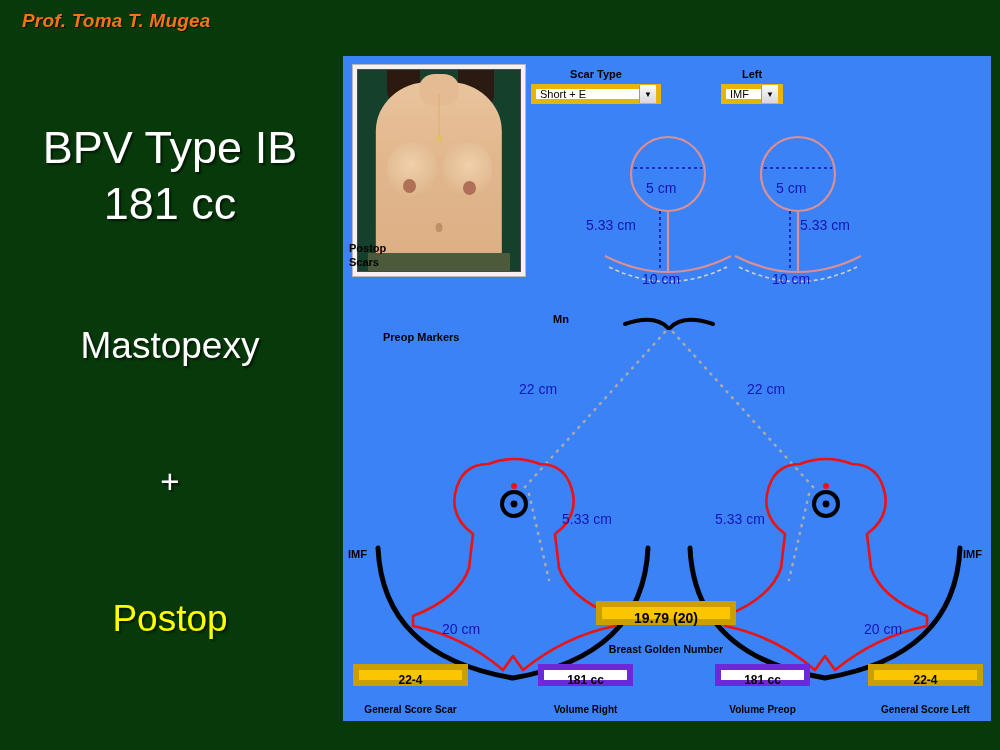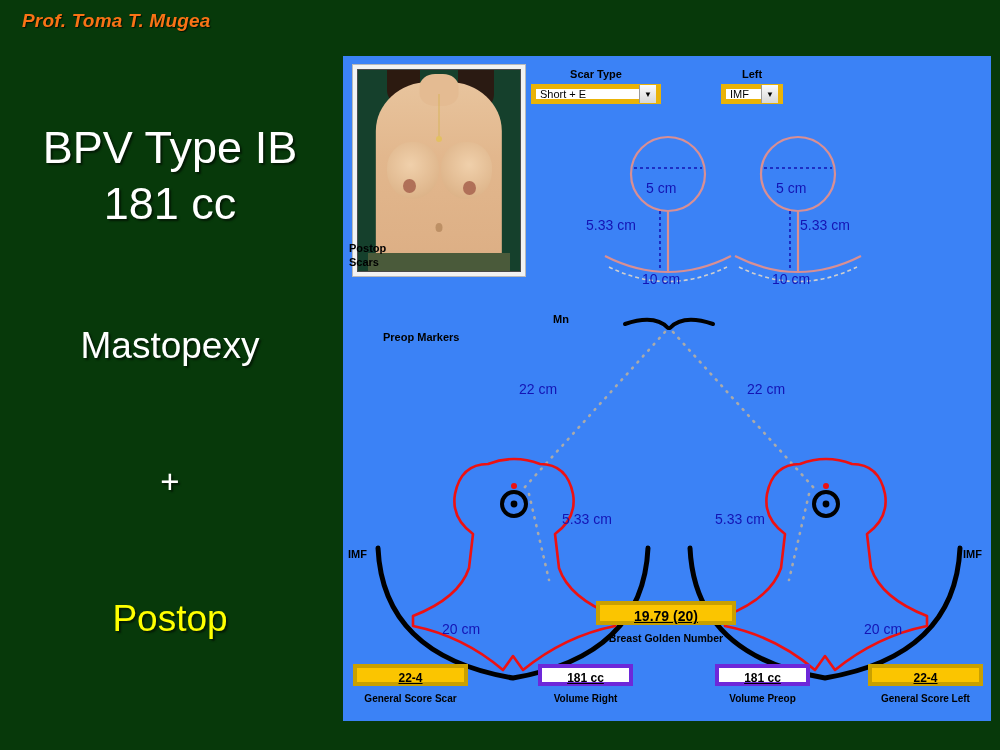--- a/index.html
+++ b/index.html
@@ -165,27 +165,26 @@
   }
 
   
   .field { position: absolute; text-align: center; }
   .field-box {
     height: 22px;
     line-height: 20px;
     font-size: 12px;
     font-weight: bold;
     color: #000;
-    border: 4px solid #6d28d9;
+    border: 6px solid #6d28d9;
     background: #ffffff;
-    text-decoration: underline;
   }
   .field-box.gold { background: #fbc500; border-color: #c9a000; }
   .field-cap {
-    margin-top: 7px;
+    margin-top: 18px;
     font-size: 10px;
     font-weight: bold;
     color: #000;
   }
   #fld-score-right { left: 10px; top: 608px; width: 115px; }
   #fld-vol-right   { left: 195px; top: 608px; width: 95px; }
   #fld-vol-left    { left: 372px; top: 608px; width: 95px; }
   #fld-score-left  { left: 525px; top: 608px; width: 115px; }
   #fld-golden      { left: 253px; top: 545px; width: 140px; }
   #fld-golden .field-box { height: 24px; line-height: 22px; font-size: 14px; }

